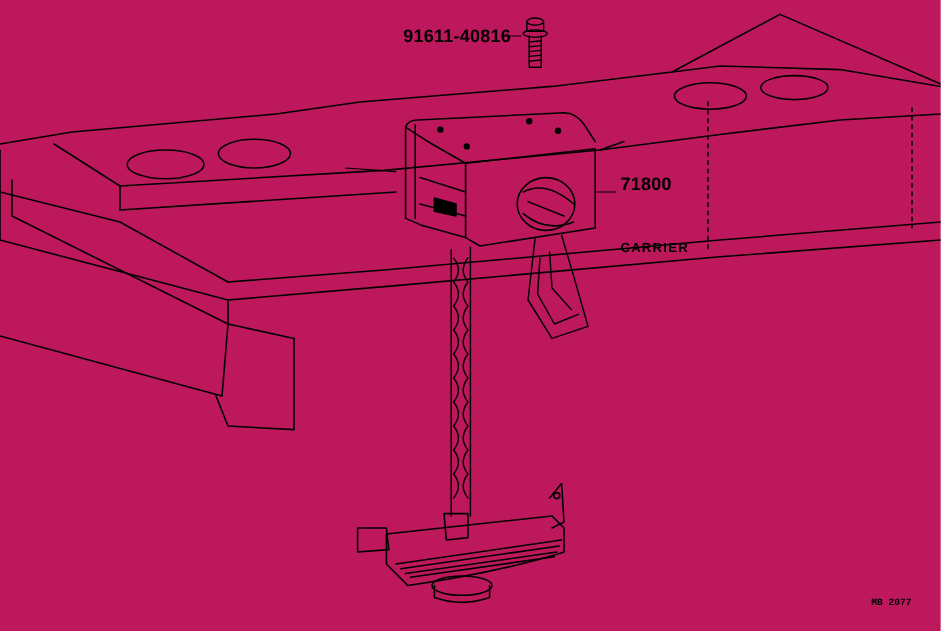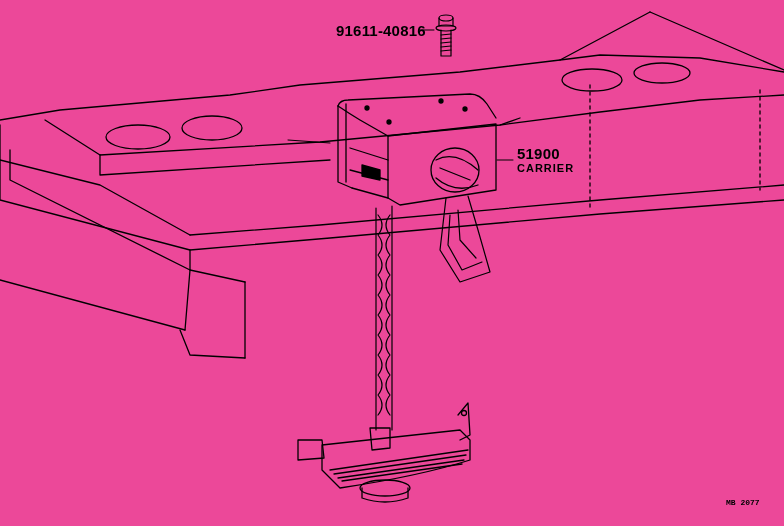--- a/index.html
+++ b/index.html
@@ -1,20 +1,20 @@
 <!DOCTYPE html>
 <html><head>
 <meta charset="utf-8">
 <style>
   html, body { margin: 0; padding: 0; background: #ffffff; }
-  #canvas { position: relative; width: 784px; height: 526px; overflow: hidden; background: #ec4899; }
+  #canvas { position: relative; width: 784px; height: 526px; overflow: hidden; background: #be185d; }
   svg.art { position: absolute; left: 0; top: 0; }
   .lbl { position: absolute; font-family: "Liberation Sans", sans-serif; color: #000; font-weight: bold; white-space: nowrap; }
   .partno { font-size: 15px; letter-spacing: 0.2px; }
-  .partname { font-size: 11px; letter-spacing: 1px; }
+  .partname { font-size: 11px; letter-spacing: 1px; margin-top: 39px; }
   .code { font-size: 8px; font-family: "Liberation Mono", monospace; }
 </style>
 </head>
 <body>
 
 <div id="canvas">
   <svg class="art" width="784" height="526" viewBox="0 0 784 526" fill="none" stroke="#000" stroke-width="1.3" stroke-linejoin="round" stroke-linecap="round">
 
     <path d="M0 120 L60 110 L230 95 L300 85 L460 72 L560 60 L650 12"></path>
     <path d="M650 12 L784 70"></path>
@@ -97,17 +97,17 @@
       <circle cx="464" cy="413" r="2.5"></circle>
       <path d="M330 470 L468 450"></path>
       <path d="M334 474 L466 455 M338 478 L464 460 M342 481 L462 464"></path>
       <ellipse cx="385" cy="488" rx="25" ry="8"></ellipse>
       <path d="M362 488 L362 498 Q385 506 408 498 L408 488"></path>
     </g>
   </svg>
 
   <div class="lbl partno" style="left:336px; top:22px;">91611-40816</div>
 
-  <div class="lbl partno" style="left:517px; top:145px;">51900</div>
+  <div class="lbl partno" style="left:517px; top:145px;">71800</div>
   <div class="lbl partname" style="left:517px; top:162px;">CARRIER</div>
 
   <div class="lbl code" style="left:726px; top:498px;">MB  2077</div>
 </div>
 
 </body></html>

